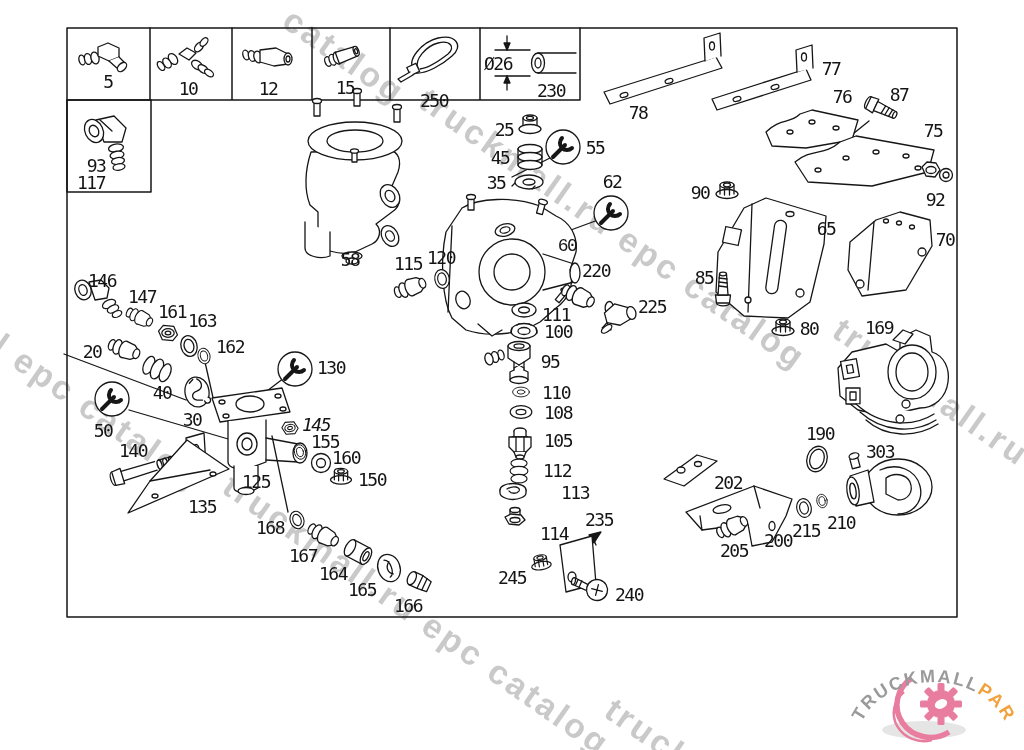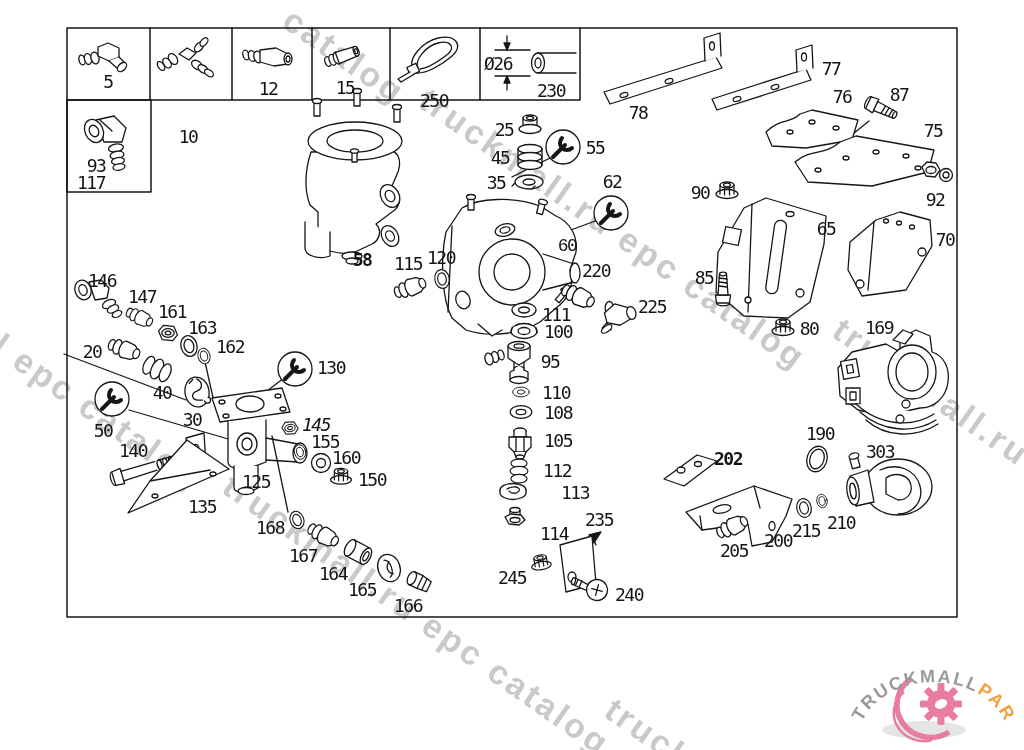--- a/index.html
+++ b/index.html
@@ -505,52 +505,52 @@
             <ellipse cx="853" cy="491" rx="3" ry="8" transform="rotate(-8 853 491)"></ellipse>
           <rect x="851" y="458" width="8" height="10" transform="rotate(-15 855 463)"></rect>
             <ellipse cx="854" cy="456" rx="5" ry="3" transform="rotate(-15 854 456)"></ellipse>
         </g>
       </g>
     </g>
   </svg>
 
   <div class="label-layer" id="labelLayer">
       <div class="pl" style="left: 108px; top: 81px;">5</div>
-      <div class="pl" style="left: 188px; top: 88px; margin-top: 48px;">10</div>
+      <div class="pl" style="left: 188px; top: 88px;">10</div>
       <div class="pl" style="left: 268px; top: 88px;">12</div>
       <div class="pl" style="left: 345px; top: 87px;">15</div>
       <div class="pl" style="left: 434px; top: 90px; margin-top: 10px;">250</div>
       <div class="pl" style="left: 498px; top: 63px;">Ø26</div>
       <div class="pl" style="left: 551px; top: 90px;">230</div>
       <div class="pl" style="left: 96px; top: 165px;">93</div>
       <div class="pl" style="left: 91px; top: 182px;">117</div>
       <div class="pl" style="left: 504px; top: 129px;">25</div>
       <div class="pl" style="left: 500px; top: 157px;">45</div>
       <div class="pl" style="left: 496px; top: 182px;">35</div>
       <div class="pl" style="left: 595px; top: 147px;">55</div>
       <div class="pl" style="left: 612px; top: 181px;">62</div>
-      <div class="pl" style="left: 362px; top: 259px; font-weight: bold;">58</div>
+      <div class="pl" style="left: 350px; top: 259px;">58</div>
       <div class="pl" style="left: 408px; top: 263px;">115</div>
       <div class="pl" style="left: 441px; top: 257px;">120</div>
       <div class="pl" style="left: 567px; top: 246px; font-family: Liberation Mono, monospace;">60</div>
       <div class="pl" style="left: 596px; top: 270px;">220</div>
       <div class="pl" style="left: 652px; top: 306px;">225</div>
       <div class="pl" style="left: 556px; top: 314px;">111</div>
       <div class="pl" style="left: 558px; top: 331px;">100</div>
       <div class="pl" style="left: 550px; top: 361px;">95</div>
       <div class="pl" style="left: 556px; top: 392px;">110</div>
       <div class="pl" style="left: 558px; top: 412px;">108</div>
       <div class="pl" style="left: 558px; top: 440px;">105</div>
       <div class="pl" style="left: 557px; top: 470px;">112</div>
       <div class="pl" style="left: 558px; top: 492px; margin-left: 17px;">113</div>
       <div class="pl" style="left: 554px; top: 518px; margin-top: 15px;">114</div>
       <div class="pl" style="left: 102px; top: 280px;">146</div>
       <div class="pl" style="left: 142px; top: 296px;">147</div>
       <div class="pl" style="left: 172px; top: 311px;">161</div>
-      <div class="pl" style="left: 202px; top: 327px;">163</div>
+      <div class="pl" style="left: 202px; top: 320px;">163</div>
       <div class="pl" style="left: 230px; top: 346px;">162</div>
       <div class="pl" style="left: 92px; top: 351px;">20</div>
       <div class="pl" style="left: 162px; top: 392px;">40</div>
       <div class="pl" style="left: 192px; top: 419px;">30</div>
       <div class="pl" style="left: 103px; top: 430px;">50</div>
       <div class="pl" style="left: 331px; top: 367px;">130</div>
       <div class="pl" style="left: 133px; top: 450px;">140</div>
       <div class="pl" style="left: 202px; top: 506px;">135</div>
       <div class="pl" style="left: 248px; top: 481px; padding-left: 16px;">125</div>
       <div class="pl" style="left: 316px; top: 424px; font-style: italic;">145</div>
@@ -571,21 +571,21 @@
       <div class="pl" style="left: 899px; top: 94px;">87</div>
       <div class="pl" style="left: 933px; top: 130px;">75</div>
       <div class="pl" style="left: 700px; top: 192px;">90</div>
       <div class="pl" style="left: 935px; top: 199px;">92</div>
       <div class="pl" style="left: 826px; top: 228px;">65</div>
       <div class="pl" style="left: 945px; top: 239px;">70</div>
       <div class="pl" style="left: 704px; top: 277px;">85</div>
       <div class="pl" style="left: 809px; top: 328px;">80</div>
       <div class="pl" style="left: 879px; top: 327px;">169</div>
       <div class="pl" style="left: 820px; top: 433px;">190</div>
-      <div class="pl" style="left: 728px; top: 458px; font-weight: bold;">202</div>
+      <div class="pl" style="left: 728px; top: 482px;">202</div>
       <div class="pl" style="left: 880px; top: 451px;">303</div>
       <div class="pl" style="left: 734px; top: 550px;">205</div>
       <div class="pl" style="left: 778px; top: 540px;">200</div>
       <div class="pl" style="left: 806px; top: 530px;">215</div>
       <div class="pl" style="left: 841px; top: 522px;">210</div>
     </div>
 
   <svg class="logo" width="178" height="102" viewBox="0 0 178 102">
     <defs>
         <path id="logoArc" d="M 16,74 A 76,60 0 0 1 160,76" fill="none"></path>

